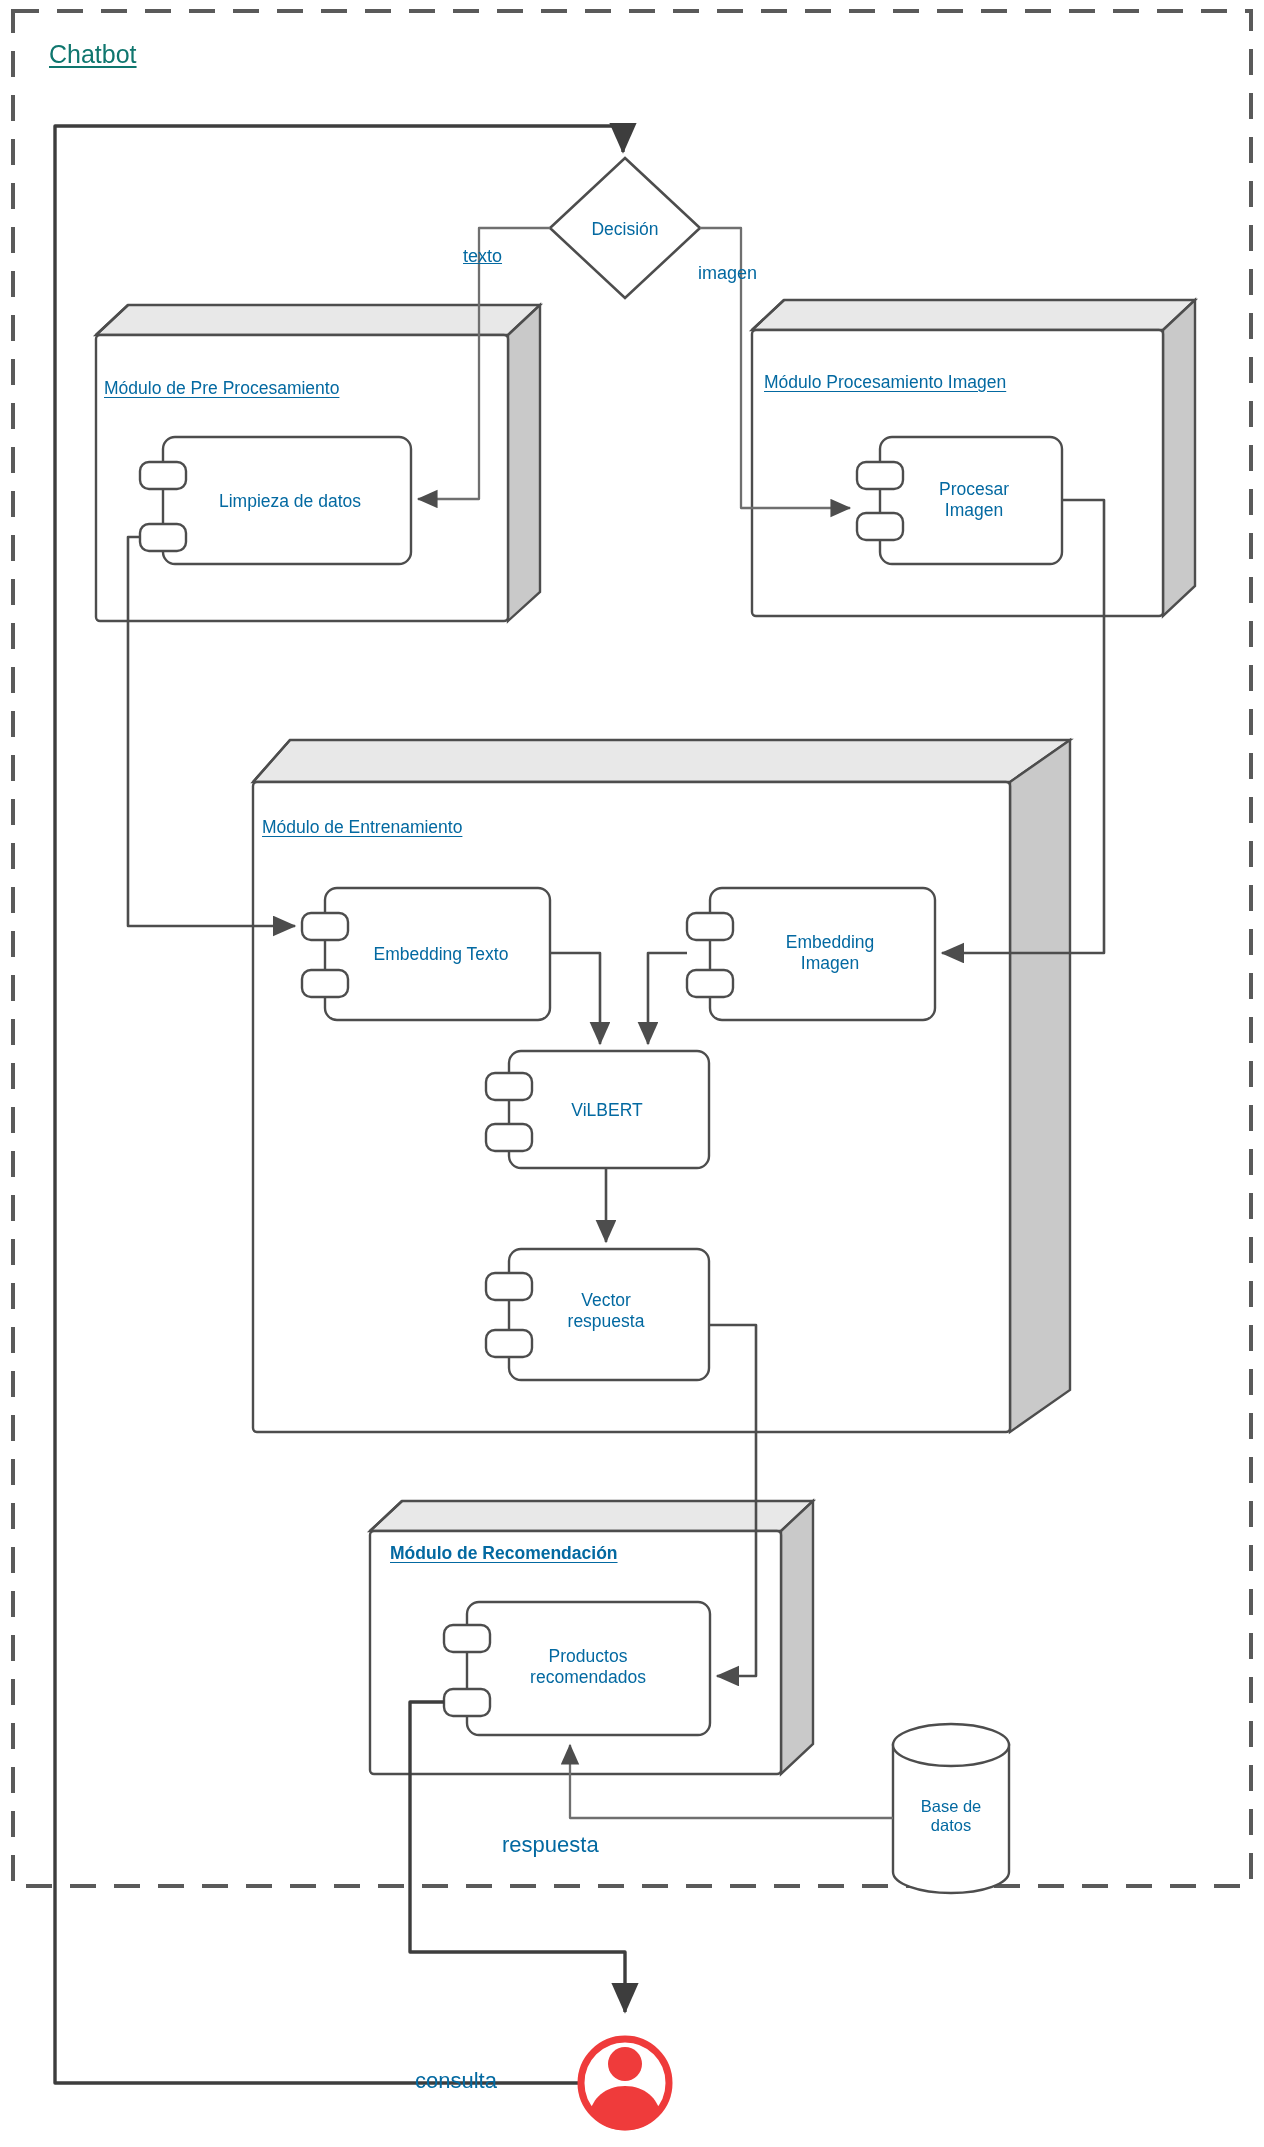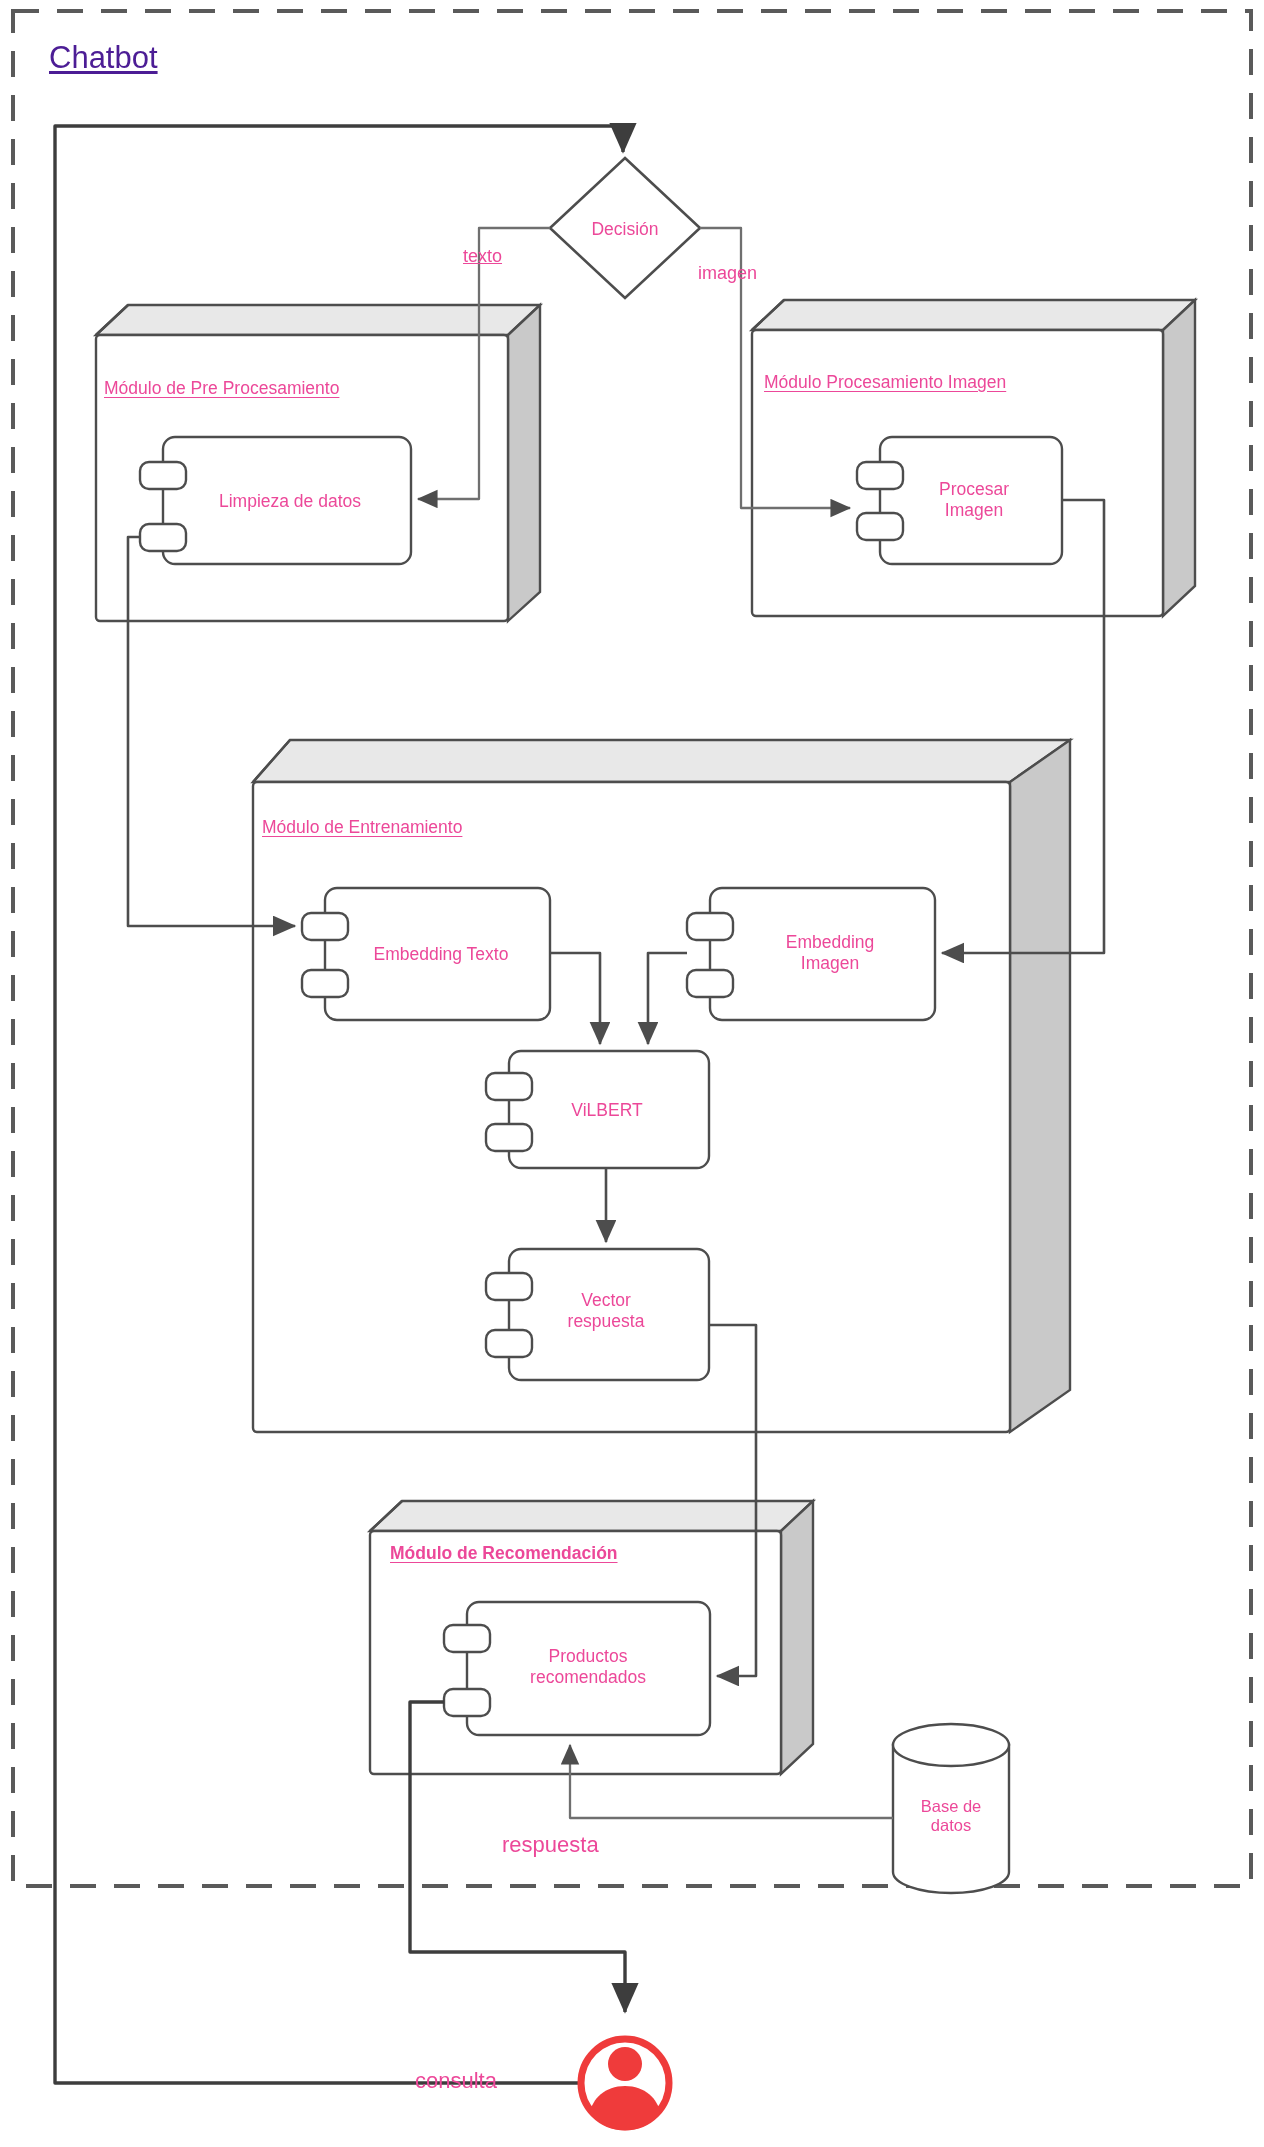--- a/index.html
+++ b/index.html
@@ -4,25 +4,25 @@
 <style>
   html,body{margin:0;padding:0;background:#ffffff;}
   body{width:1264px;height:2147px;position:relative;overflow:hidden;
        font-family:"Liberation Sans","DejaVu Sans",sans-serif;color:#4d4d4d;}
 
   #stage{position:absolute;left:0;top:0;width:1264px;height:2147px;}
 
   svg.layer{position:absolute;left:0;top:0;width:1264px;height:2147px;}
 
   
-  .lbl{position:absolute;color:#ec4899;line-height:1.18;white-space:pre;}
+  .lbl{position:absolute;color:#0369a1;line-height:1.18;white-space:pre;}
   .ctr{text-align:center;transform:translateX(-50%);}
   .und{text-decoration:underline;text-underline-offset:3px;}
 
-  .title{font-size:31px;color:#4c1d95;}
+  .title{font-size:25px;color:#0f766e;}
   .modtitle{font-size:17.5px;}
   .comp{font-size:17.5px;text-align:center;}
   .edge{font-size:18px;}
   .edgebig{font-size:22px;}
   .dbtxt{font-size:16.5px;text-align:center;}
 </style>
 </head>
 <body>
 
 <div id="stage">

